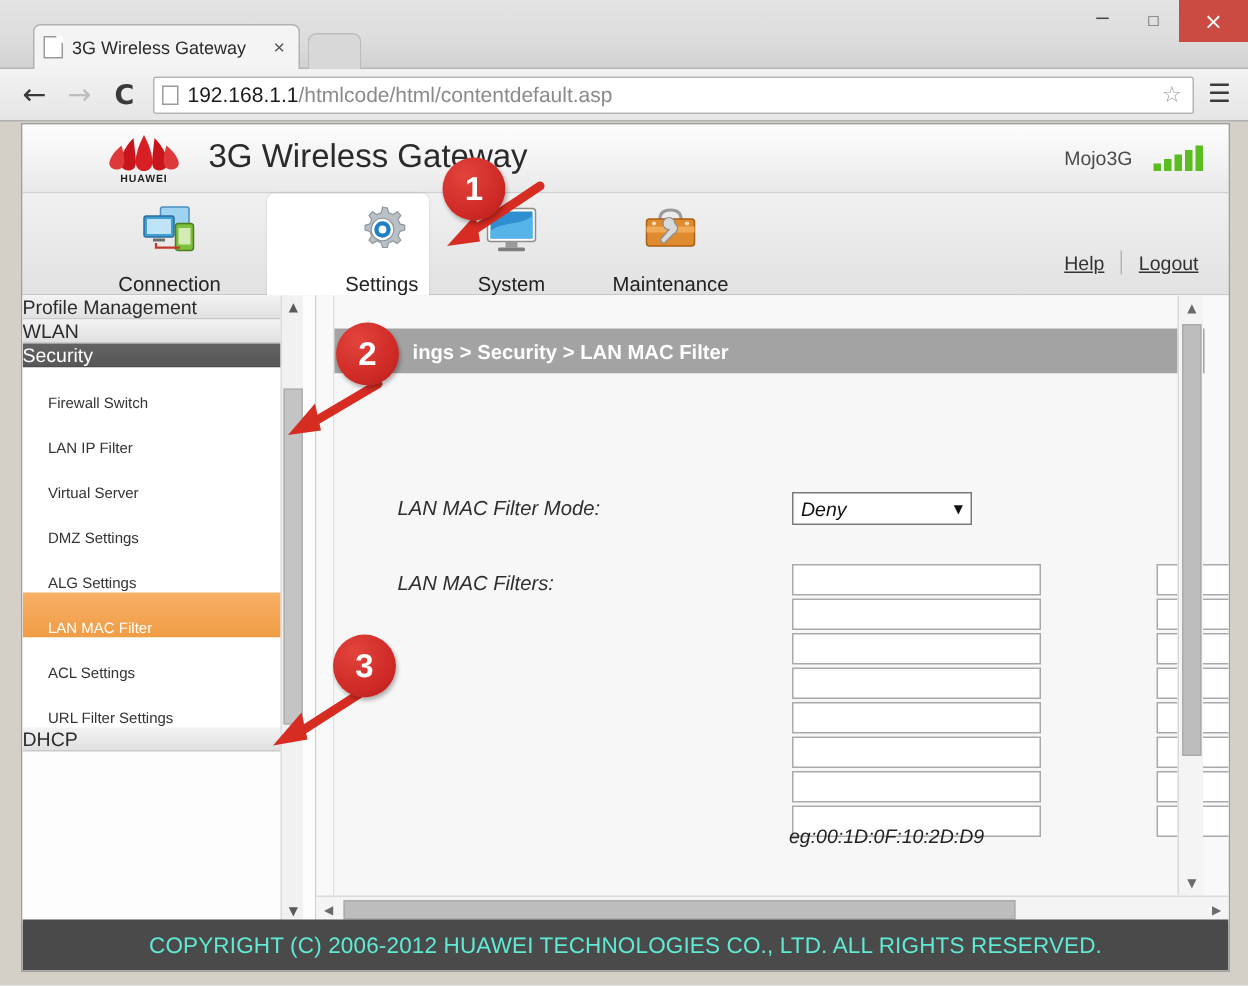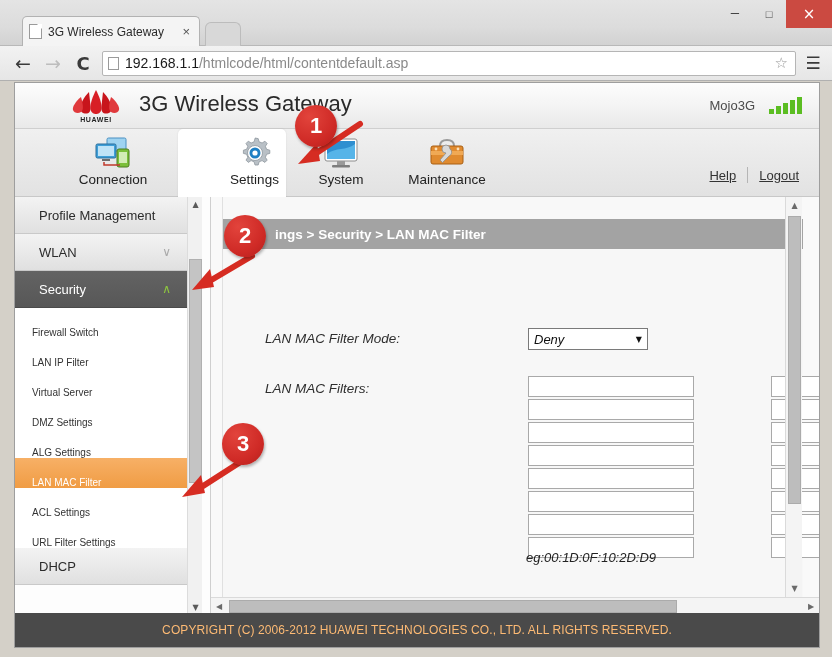--- a/index.html
+++ b/index.html
@@ -153,21 +153,21 @@
   
   .hw-nav {
     position: absolute; left: 0; top: 46px;
     width: 804px; height: 68px;
     background: linear-gradient(to bottom, #f0f0f0 0%, #e2e2e2 100%);
     border-bottom: 1px solid #c8c8c8;
   }
   .nav-tab {
     position: absolute; top: 0; height: 68px;
     width: 108px;
-    display: flex; flex-direction: column; align-items: center; justify-content: flex-start;
+    display: flex; flex-direction: column; align-items: center; justify-content: space-between;
     padding-top: 6px;
   }
   .nav-tab.active {
     background: #ffffff;
     border-radius: 5px 5px 0 0;
     box-shadow: 0 0 2px rgba(0,0,0,.10);
     padding-left: 45px;
   }
   .nav-tab .ico { height: 36px; display:flex; align-items:center; justify-content:center; }
   .nav-tab .lbl { font-size: 13.5px; color: #222; margin-top: 1px; }
@@ -192,22 +192,22 @@
     width: 196px; height: 418px;
     background: #fdfdfd;
     border-right: 1px solid #cfcfcf;
   }
   .side-scroll {
     position: absolute; left: 0; top: 0;
     width: 180px; height: 418px;
     overflow: hidden;
   }
   .grp {
-    height: 37px; display: flex; align-items: center;
-    padding: 0 24px;
+    height: 16px; display: flex; align-items: center;
+    padding: 0 0;
     background: linear-gradient(to bottom, #f3f3f3, #e0e0e0);
     border-bottom: 1px solid #c9c9c9;
     font-size: 13px; color: #2b2b2b;
     justify-content: space-between;
   }
   .grp.open {
     background: linear-gradient(to bottom, #636363, #575757);
     color: #ffffff; border-bottom: 1px solid #4a4a4a;
   }
   .chev { font-size: 12px; color: #a9a9a9; font-family:"DejaVu Sans", sans-serif; }
@@ -327,21 +327,21 @@
     background:#bdbdbd; border:1px solid #ababab;
   }
   .cont-hbar .spacer { flex:1 1 auto; }
 
   
   .hw-footer {
     position: absolute; left: 0; bottom: 0;
     width: 804px; height: 34px;
     background: #4a4a4a;
     display: flex; align-items: center; justify-content: center;
-    color: #fdba74; font-size: 12px; letter-spacing: .1px;
+    color: #5eead4; font-size: 15px; letter-spacing: .1px;
   }
 
   
   .badge {
     position: absolute; width: 42px; height: 42px; border-radius: 50%;
     background: radial-gradient(circle at 34% 28%, #e2443c 0%, #cf2a26 62%, #b31f1c 100%);
     color: #fff; display:flex; align-items:center; justify-content:center;
     font-size: 22px; font-weight: bold;
     box-shadow: 1px 2px 3px rgba(0,0,0,.30);
     font-family: "Liberation Sans", sans-serif;

